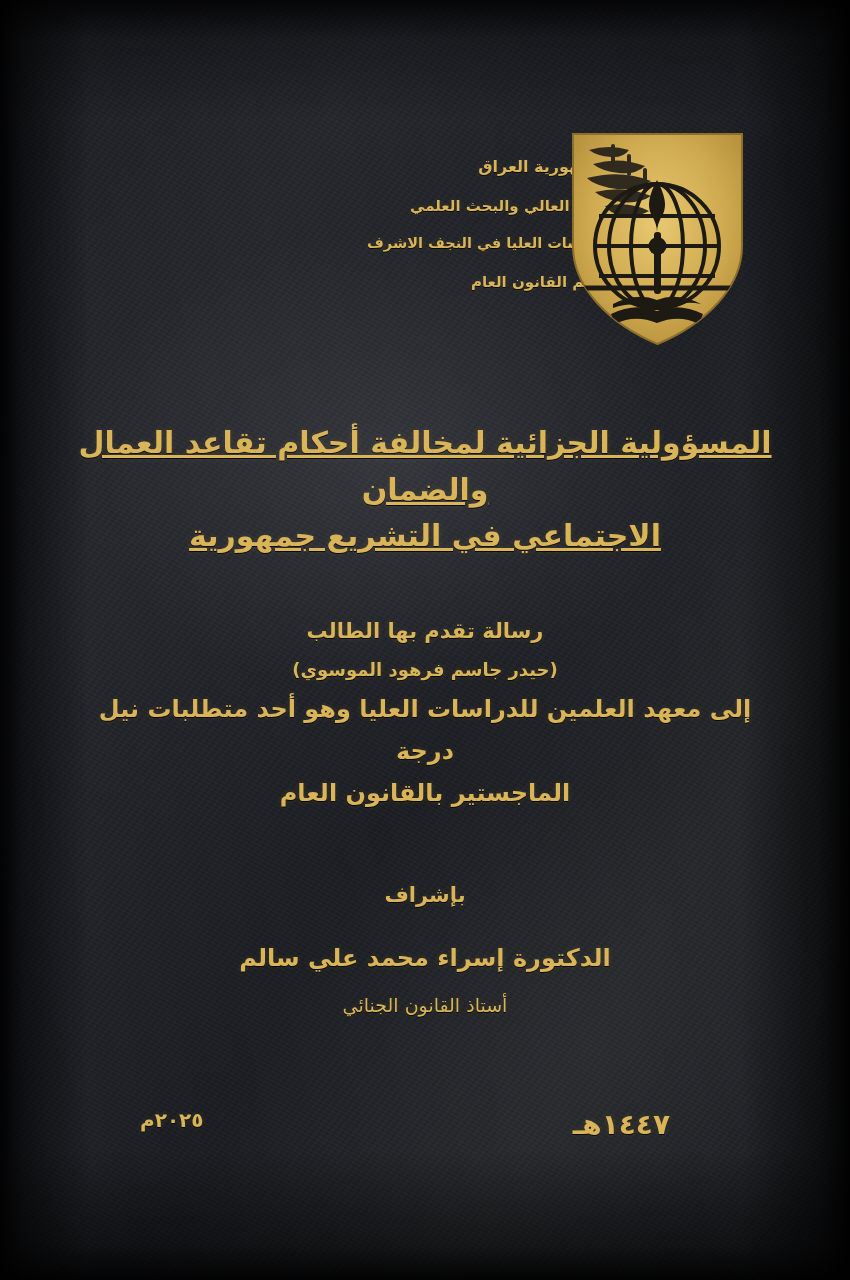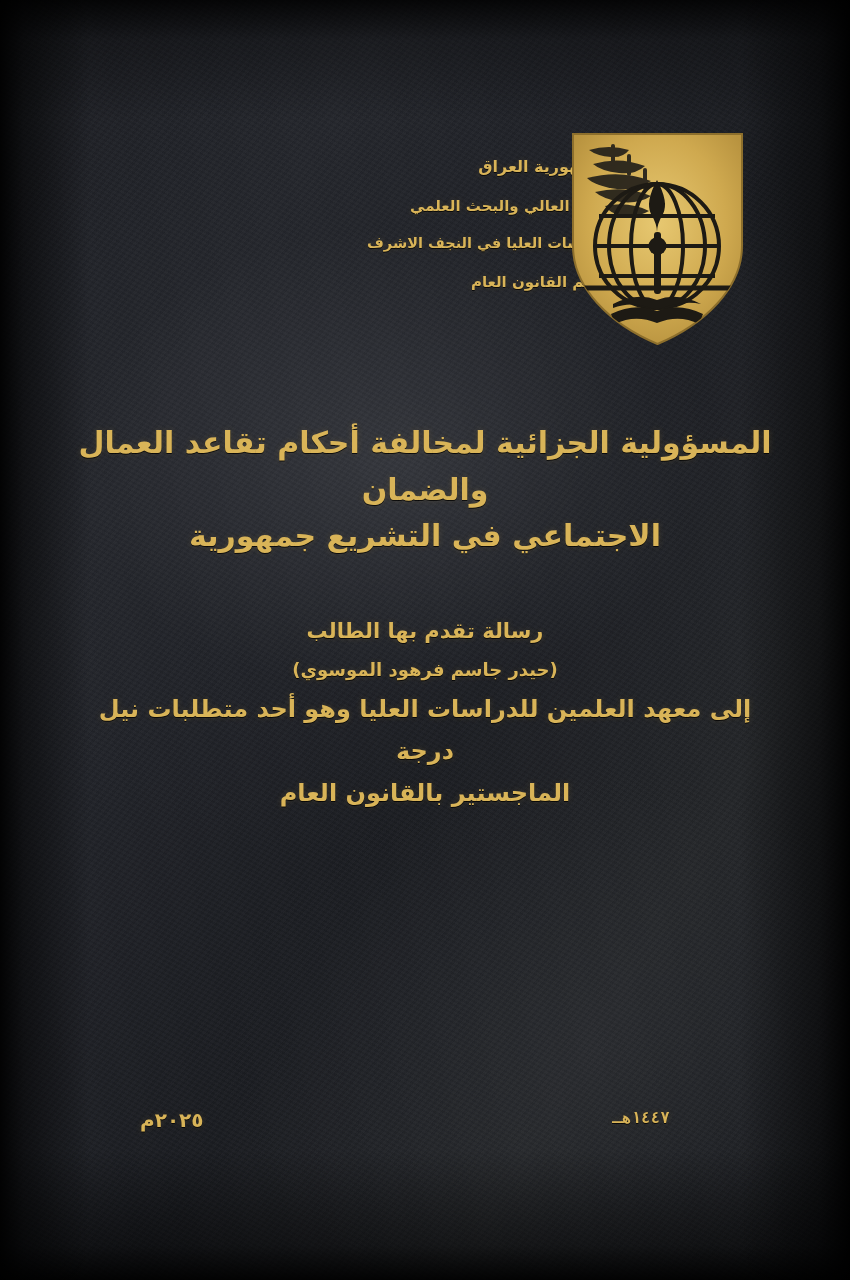--- a/index.html
+++ b/index.html
@@ -92,20 +92,21 @@
     left: 60px;
     top: 420px;
     width: 730px;
     text-align: center;
     direction: rtl;
   }
   #title-block .tline {
     font-size: 30px;
     line-height: 1.55;
     letter-spacing: 0px;
+    text-decoration: underline;
   }
 
   
   #submit-block {
     left: 90px;
     top: 612px;
     width: 670px;
     text-align: center;
     direction: rtl;
   }
@@ -122,23 +123,22 @@
     direction: rtl;
   }
   #supervisor-block .sup-label { font-size: 21px; line-height: 1.5; margin-bottom: 28px; }
   #supervisor-block .sup-name { font-size: 24px; line-height: 1.5; letter-spacing: 1px; margin-bottom: 16px; }
   #supervisor-block .sup-rank { font-size: 19px; line-height: 1.4; font-weight: normal; }
 
   
   #date-hijri {
     right: 180px;
     top: 1108px;
-    font-size: 16px;
-    direction: rtl;
-    font-family: Liberation Mono, monospace;
+    font-size: 28px;
+    direction: rtl;
   }
   #date-gregorian {
     left: 140px;
     top: 1108px;
     font-size: 20px;
     direction: rtl;
   }
 </style>
 </head>
 <body>
@@ -212,17 +212,22 @@
     <div class="tline gold">الاجتماعي في التشريع جمهورية</div>
   </div>
 
   <div class="layer" id="submit-block">
     <div class="sline gold">رسالة تقدم بها الطالب</div>
     <div class="student gold">(حيدر جاسم فرهود الموسوي)</div>
     <div class="purpose gold">إلى معهد العلمين للدراسات العليا وهو أحد متطلبات نيل درجة</div>
     <div class="purpose gold">الماجستير بالقانون العام</div>
   </div>
 
+  <div class="layer" id="supervisor-block">
+    <div class="sup-label gold">بإشراف</div>
+    <div class="sup-name gold">الدكتورة إسراء محمد علي سالم</div>
+    <div class="sup-rank gold">أستاذ القانون الجنائي</div>
+  </div>
 
   <div class="layer gold" id="date-hijri">١٤٤٧هـ</div>
   <div class="layer gold" id="date-gregorian">٢٠٢٥م</div>
 
 </div>
 
 </body></html>

